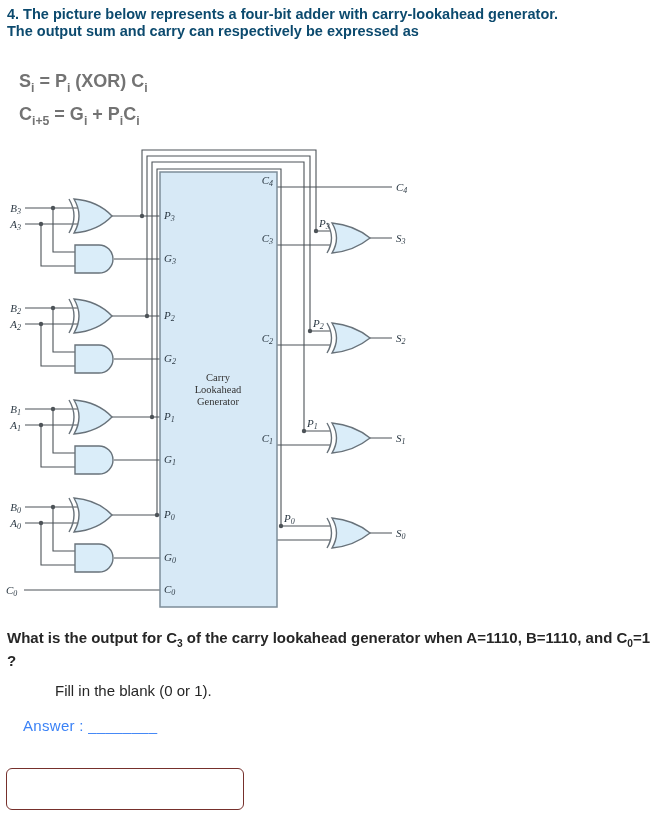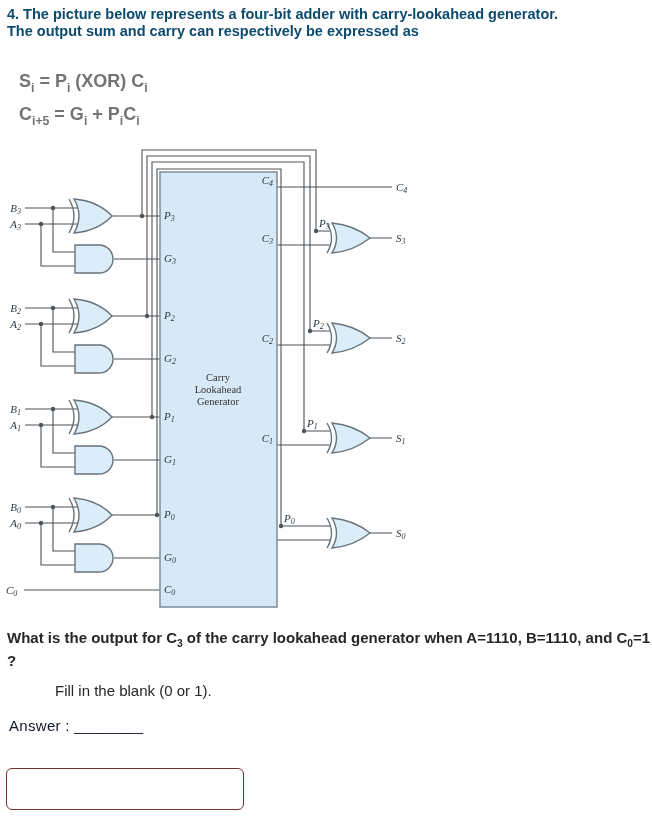--- a/index.html
+++ b/index.html
@@ -8,21 +8,21 @@
   }
   html,body{margin:0;padding:0;}
   body{width:652px;height:823px;background:#ffffff;position:relative;
        font-family:"Liberation Sans",sans-serif;overflow:hidden;}
   .abs{position:absolute;}
   .intro{left:7px;white-space:nowrap;font-weight:700;font-size:14.5px;color:#0c4a6e;}
   .formula{left:19px;white-space:nowrap;font-weight:700;font-size:18px;color:#737373;}
   sub{font-size:68%;line-height:0;}
   .question{left:7px;top:626px;width:644px;font-size:15px;line-height:23px;color:#262626;font-weight:bold;}
   .fillblank{left:7px;top:682px;font-size:15px;color:#262626;margin-left:48px;}
-  .answerline{left:9px;top:717px;font-size:15px;color:#0f172a;letter-spacing:.3px;}
+  .answerline{left:23px;top:717px;font-size:15px;color:#3b82f6;letter-spacing:.3px;}
   .answer-input{left:6px;top:768px;width:220px;height:36px;border:1.6px solid var(--answer_border);
        border-radius:6px;background:#fff;font-size:15px;padding:2px 8px;outline:none;box-sizing:content-box;}
   svg{position:absolute;left:0;top:148px;}
   .w{stroke:var(--wire);stroke-width:1.1;fill:none;}
   .dot{fill:var(--wire);stroke:none;}
   .gate{fill:var(--gate_fill);stroke:var(--gate_stroke);stroke-width:1.4;}
   .garc{fill:none;stroke:var(--gate_stroke);stroke-width:1.4;}
   .clabox{fill:var(--box_fill);stroke:var(--box_stroke);stroke-width:1.5;}
   .plbl{font:italic 11px "Liberation Serif",serif;fill:#2e3b46;}
   .plbl .sub{font-size:8px;}

